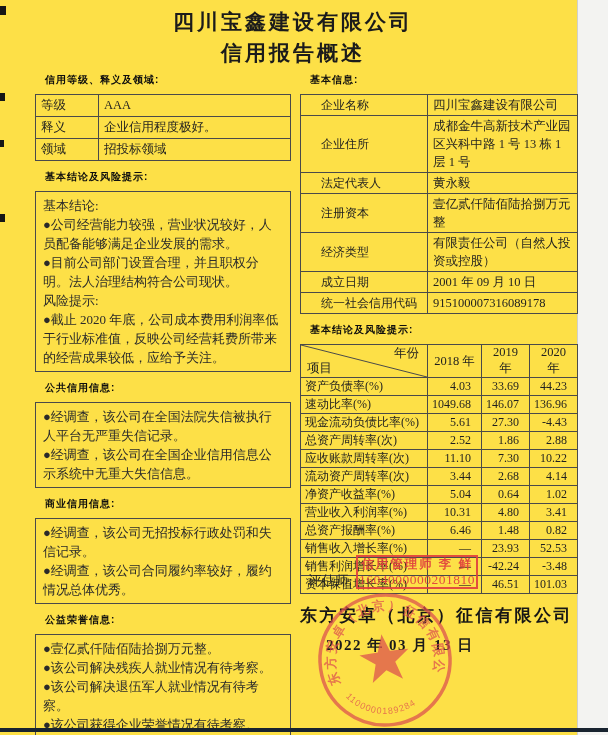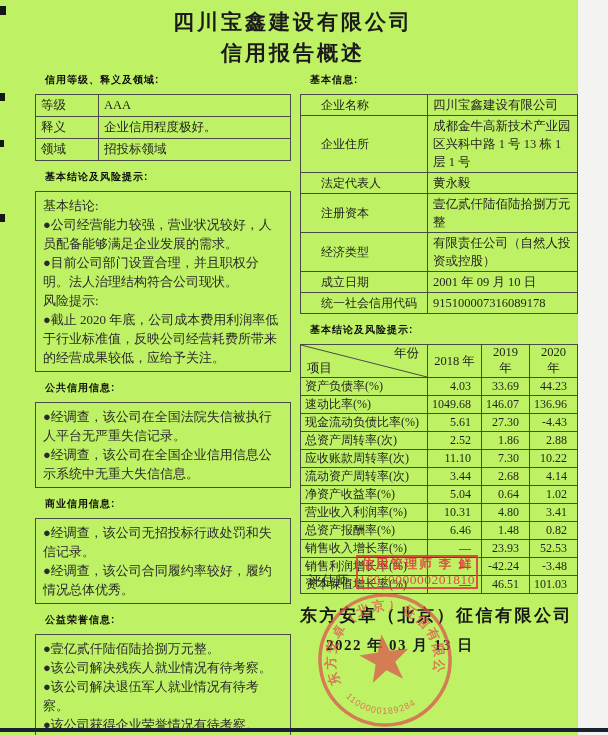--- a/index.html
+++ b/index.html
@@ -1,16 +1,16 @@
 <!DOCTYPE html>
 <html><head>
 <meta charset="utf-8">
 <style>
   html,body{margin:0;padding:0;background:#e8e8e6;}
-  .page{position:relative;width:608px;height:735px;background:#bef264;overflow:hidden;
+  .page{position:relative;width:608px;height:735px;background:#fde047;overflow:hidden;
         font-family:"Liberation Serif","DejaVu Serif",serif;color:#222;}
   
   .right-band{position:absolute;top:0;right:0;width:30px;height:735px;background:#f3f3f1;border-left:1px solid #cfcfcd;}
   .bottom-line{position:absolute;left:0;top:728px;width:608px;height:4px;background:#18232f;}
   .edge-mark{position:absolute;left:0;background:#161616;}
   .m1{top:6px;width:6px;height:9px}
   .m2{top:93px;width:5px;height:8px}
   .m3{top:140px;width:4px;height:7px}
   .m4{top:214px;width:5px;height:8px}
 

